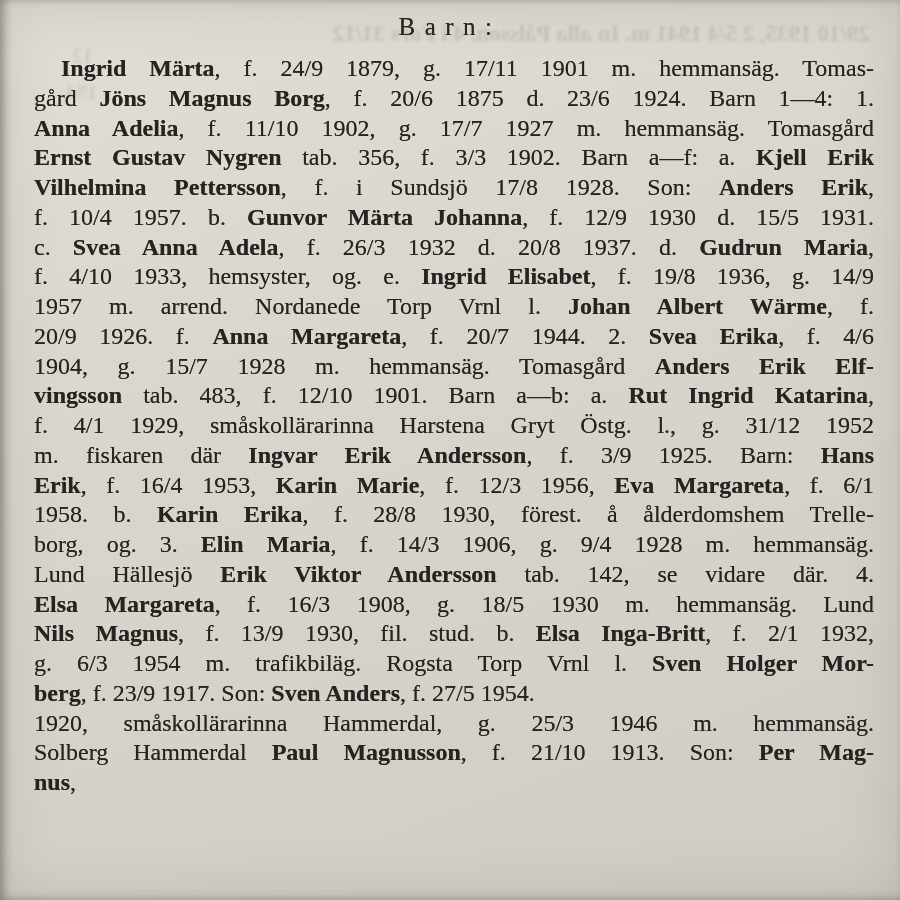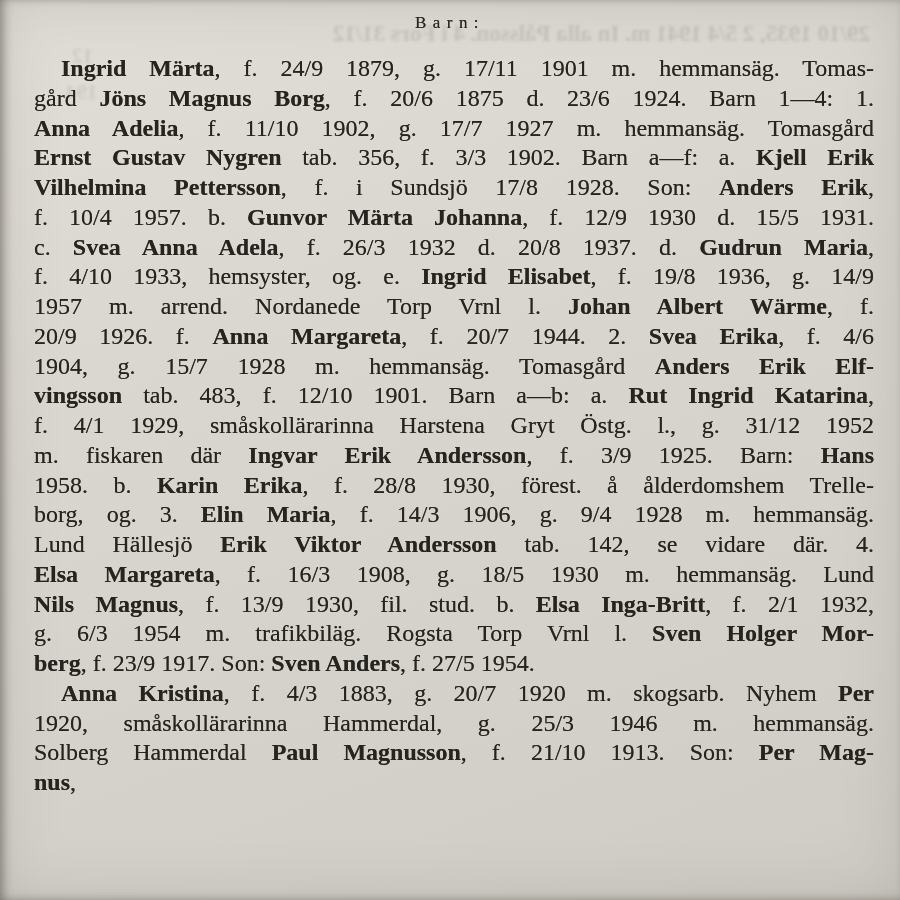--- a/index.html
+++ b/index.html
@@ -9,21 +9,21 @@
     overflow:hidden;
     background:
       linear-gradient(160deg, #e1ded7 0%, #d9d6cf 38%, #d3d0c9 78%, #cfccc5 100%);
     font-family:"Liberation Serif","DejaVu Serif",serif;
     color:#26241f;
   }
   .heading {
     position:absolute;
     top:13px; left:0; width:100%;
     text-align:center;
-    font-size:17px;
+    font-size:25px;
     letter-spacing:0.38em;
     text-shadow:0 0 0.5px rgba(38,36,31,0.7);
   }
   .textblock {
     position:absolute;
     left:34px; top:54px; width:840px;
     font-size:24px;
     line-height:29.75px;
     text-shadow:0 0 0.5px rgba(38,36,31,0.65);
   }
@@ -71,26 +71,26 @@
       <div class="line"><span class="b">Vilhelmina Pettersson</span><span>, f. i Sundsjö 17/8 1928. Son: </span><span class="b">Anders Erik</span><span>,</span></div>
       <div class="line"><span>f. 10/4 1957. b. </span><span class="b">Gunvor Märta Johanna</span><span>, f. 12/9 1930 d. 15/5 1931.</span></div>
       <div class="line"><span>c. </span><span class="b">Svea Anna Adela</span><span>, f. 26/3 1932 d. 20/8 1937. d. </span><span class="b">Gudrun Maria</span><span>,</span></div>
       <div class="line"><span>f. 4/10 1933, hemsyster, og. e. </span><span class="b">Ingrid Elisabet</span><span>, f. 19/8 1936, g. 14/9</span></div>
       <div class="line"><span>1957 m. arrend. Nordanede Torp Vrnl l. </span><span class="b">Johan Albert Wärme</span><span>, f.</span></div>
       <div class="line"><span>20/9 1926. f. </span><span class="b">Anna Margareta</span><span>, f. 20/7 1944. 2. </span><span class="b">Svea Erika</span><span>, f. 4/6</span></div>
       <div class="line"><span>1904, g. 15/7 1928 m. hemmansäg. Tomasgård </span><span class="b">Anders Erik Elf-</span></div>
       <div class="line"><span class="b">vingsson</span><span> tab. 483, f. 12/10 1901. Barn a—b: a. </span><span class="b">Rut Ingrid Katarina</span><span>,</span></div>
       <div class="line"><span>f. 4/1 1929, småskollärarinna Harstena Gryt Östg. l., g. 31/12 1952</span></div>
       <div class="line"><span>m. fiskaren där </span><span class="b">Ingvar Erik Andersson</span><span>, f. 3/9 1925. Barn: </span><span class="b">Hans</span></div>
+      <div class="line"><span class="b">Erik</span><span>, f. 16/4 1953, </span><span class="b">Karin Marie</span><span>, f. 12/3 1956, </span><span class="b">Eva Margareta</span><span>, f. 6/1</span></div>
       <div class="line"><span>1958. b. </span><span class="b">Karin Erika</span><span>, f. 28/8 1930, förest. å ålderdomshem Trelle-</span></div>
       <div class="line"><span>borg, og. 3. </span><span class="b">Elin Maria</span><span>, f. 14/3 1906, g. 9/4 1928 m. hemmansäg.</span></div>
       <div class="line"><span>Lund Hällesjö </span><span class="b">Erik Viktor Andersson</span><span> tab. 142, se vidare där. 4.</span></div>
       <div class="line"><span class="b">Elsa Margareta</span><span>, f. 16/3 1908, g. 18/5 1930 m. hemmansäg. Lund</span></div>
       <div class="line"><span class="b">Nils Magnus</span><span>, f. 13/9 1930, fil. stud. b. </span><span class="b">Elsa Inga-Britt</span><span>, f. 2/1 1932,</span></div>
       <div class="line"><span>g. 6/3 1954 m. trafikbiläg. Rogsta Torp Vrnl l. </span><span class="b">Sven Holger Mor-</span></div>
       <div class="line end"><span class="b">berg</span><span>, f. 23/9 1917. Son: </span><span class="b">Sven Anders</span><span>, f. 27/5 1954.</span></div>
-      <div class="line indent"><span class="b">Anna Kristina</span><span>, f. 4/3 1883, g. 20/7 1920 m. skogsarb. Nyhem </span><span class="b">Per</span></div>
       <div class="line"><span>1920, småskollärarinna Hammerdal, g. 25/3 1946 m. hemmansäg.</span></div>
       <div class="line"><span>Solberg Hammerdal </span><span class="b">Paul Magnusson</span><span>, f. 21/10 1913. Son: </span><span class="b">Per Mag-</span></div>
       <div class="line end"><span class="b">nus</span><span>,</span></div>
     </div>
   <div class="edge-overlay"></div>
 </div>
 
 </body></html>

